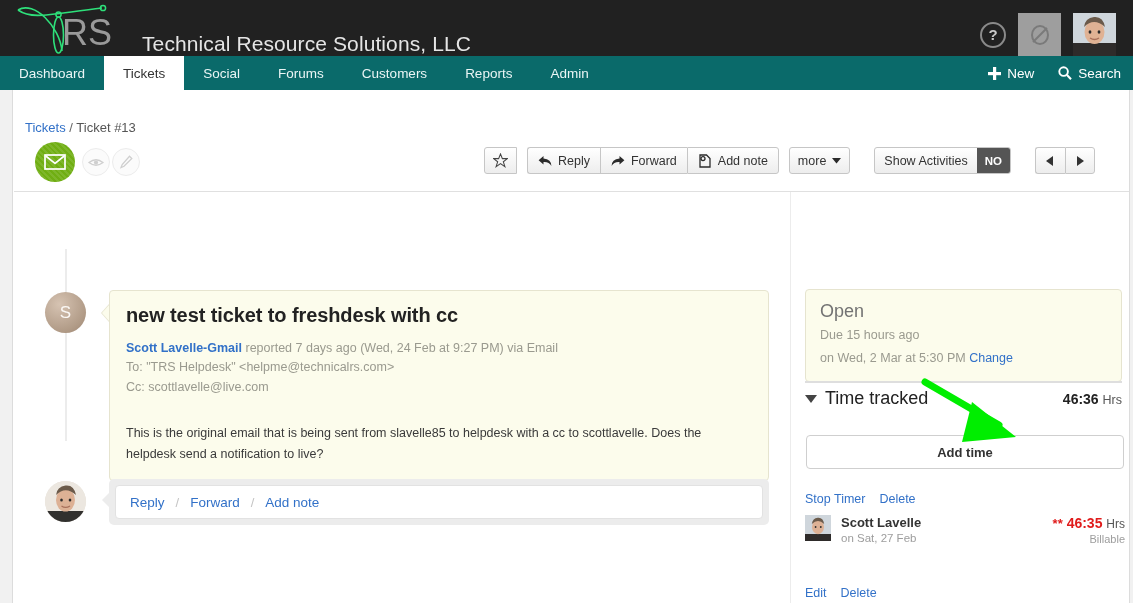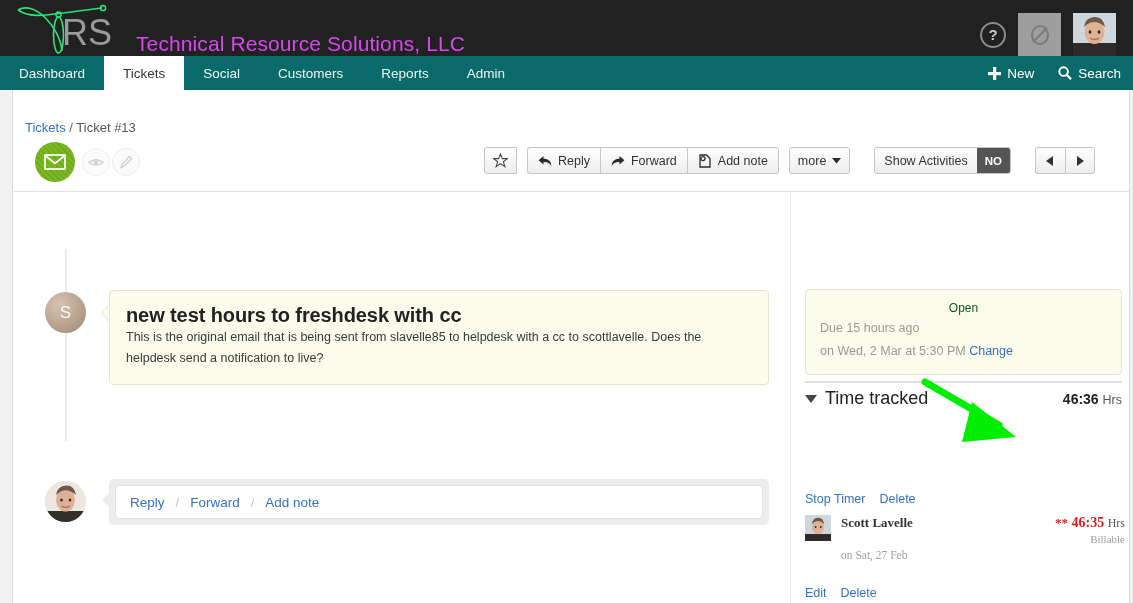--- a/index.html
+++ b/index.html
@@ -13,22 +13,22 @@
 
   
   .topbar {
     position:absolute; left:0; top:0; width:1133px; height:56px;
     background:#212121;
     display:flex; align-items:flex-end;
   }
   .logo-wrap{ width:118px; height:56px; position:relative; flex:0 0 auto; }
   .logo-svg{ position:absolute; left:12px; top:1px; }
   .brand-title{
-    color:#d946ef; font-size:21px; font-weight:400; letter-spacing:.1px;
-    margin-left:18px; white-space:nowrap;
+    color:#e5e5e5; font-size:21px; font-weight:400; letter-spacing:.1px;
+    margin-left:24px; white-space:nowrap;
   }
   .topbar-right{
     margin-left:auto; display:flex; align-items:center; gap:12px;
     padding-right:17px;
   }
   .help-icon{
     width:26px;height:26px;border-radius:50%;
     border:2px solid #8a8a8a; color:#c9c9c9;
     display:flex;align-items:center;justify-content:center;
     font-size:15px; font-weight:bold; line-height:1;
@@ -163,21 +163,21 @@
     width:0;height:0;
     border-top:9px solid transparent; border-bottom:9px solid transparent;
     border-right:8px solid #fcfcec;
     filter:drop-shadow(-1px 0 0 #e6e4cf);
   }
   .tc-inner{ padding:13px 16px 16px 16px; }
   .tc-title{ font-size:20px; font-weight:bold; color:#222; letter-spacing:-.1px; }
   .tc-meta{ margin-top:12px; font-size:12.5px; color:#9a9a8f; line-height:1.55; }
   .tc-meta a{ color:#3271c8; font-weight:bold; text-decoration:none; cursor:pointer; }
   .tc-body{
-    font-size:12.5px; color:#3a3a3a; line-height:1.65;
+    margin-top:26px; font-size:12.5px; color:#3a3a3a; line-height:1.65;
     max-width:615px;
   }
 
   .reply-wrap{
     position:absolute; left:95px; top:287px; width:660px; height:46px;
     background:#ececec; border-radius:5px; padding:6px;
   }
   .reply-notch{
     position:absolute; left:88px; top:300px;
     width:0;height:0;
@@ -194,21 +194,21 @@
   
   .rightcol{
     position:absolute; left:776px; top:102px; width:339px; height:411px;
     border-left:1px solid #ececec;
   }
   .status-box{
     position:absolute; left:14px; top:97px; width:317px;
     background:#fcfcec; border:1px solid #e6e4cf; border-radius:4px;
     padding:11px 14px 13px 14px;
   }
-  .status-title{ font-size:12px; color:#14532d;text-align:center; }
+  .status-title{ font-size:18px; color:#737373; }
   .status-line{ font-size:12.5px; color:#9a9a8f; margin-top:4px; line-height:1.5; }
   .status-line a{ color:#3271c8; text-decoration:none; cursor:pointer; }
 
   .tt-rule{ position:absolute; left:14px; top:189px; width:317px; height:2px; background:#dedede; }
   .tt-head{
     position:absolute; left:14px; top:196px; width:317px;
     display:flex; align-items:center;
   }
   .tt-caret{
     width:0;height:0; margin-right:8px;
@@ -222,25 +222,25 @@
   .addtime{
     position:absolute; left:15px; top:243px; width:318px; height:34px;
     background:#fff; border:1px solid #cfcfcf; border-radius:4px;
     display:flex;align-items:center;justify-content:center;
     font-size:13px; font-weight:bold; color:#333; cursor:pointer;
   }
 
   .entry{ position:absolute; left:14px; width:320px; }
   .entry .links{ display:flex; gap:14px; font-size:12.5px; }
   .entry .links a{ color:#3271c8; text-decoration:none; cursor:pointer; }
-  .entry .row{ display:flex; align-items:flex-start; margin-top:9px;font-family:Liberation Serif, serif; }
+  .entry .row{ display:flex; align-items:flex-start; margin-top:9px; }
   .entry .eav{ width:26px;height:26px; overflow:hidden; background:#e8e2da; flex:0 0 auto; }
   .entry .who{ margin-left:10px; }
   .entry .who .nm{ font-size:13px; font-weight:bold; color:#333; line-height:1.25; }
-  .entry .who .dt{ font-size:11.5px; color:#9d9d9d; margin-top:18px; }
+  .entry .who .dt{ font-size:11.5px; color:#9d9d9d; margin-top:1px; }
   .entry .amt{ margin-left:auto; text-align:right; }
   .entry .amt .hrs{ font-size:14px; font-weight:bold; color:#222; }
   .entry .amt .hrs .u{ font-weight:normal; font-size:12px; color:#555; }
   .entry .amt .hrs.red{ color:#e01b1b; }
   .entry .amt .stars{ color:#e01b1b; font-weight:bold; font-size:13px; }
   .entry .amt .bill{ font-size:11px; color:#9d9d9d; margin-top:2px; }
 
   .annot-arrow{ position:absolute; left:776px; top:102px; pointer-events:none; }
 </style>
 </head>
@@ -279,20 +279,21 @@
           <path d="M17 25 q4.5 3 9 0" stroke="#a8705a" stroke-width="1.4" fill="none"></path>
         </svg>
       </div>
     </div>
   </div>
 
   <div class="navbar">
     <div class="nav-item">Dashboard</div>
     <div class="nav-item active">Tickets</div>
     <div class="nav-item">Social</div>
+    <div class="nav-item">Forums</div>
     <div class="nav-item">Customers</div>
     <div class="nav-item">Reports</div>
     <div class="nav-item">Admin</div>
     <div class="nav-right">
       <div class="nav-action">
         <svg width="13" height="13" viewBox="0 0 13 13">
           <rect x="5" y="0" width="3.2" height="13" fill="#fff"></rect>
           <rect x="0" y="5" width="13" height="3.2" fill="#fff"></rect>
         </svg>
         <span>New</span>
@@ -394,21 +395,28 @@
     <div class="divider"></div>
 
     <div class="leftcol">
       <div class="thread-line"></div>
 
       <div class="av-s">S</div>
 
       <div class="tc-notch"></div>
       <div class="ticket-card">
         <div class="tc-inner">
-          <div class="tc-title">new test hours to freshdesk with cc</div>
+          <div class="tc-title">new test ticket to freshdesk with cc</div>
+          <div class="tc-meta">
+            <div>
+              <a>Scott Lavelle-Gmail</a><span> reported 7 days ago (Wed, 24 Feb at 9:27 PM) via Email</span>
+            </div>
+            <div>To: "TRS Helpdesk" &lt;helpme@technicalrs.com&gt;</div>
+            <div>Cc: scottlavelle@live.com</div>
+          </div>
           <div class="tc-body">This is the original email that is being sent from slavelle85 to helpdesk with a cc to scottlavelle.  Does the helpdesk send a notification to live?</div>
         </div>
       </div>
 
       <div class="av-r">
         <svg width="41" height="41" viewBox="0 0 41 41">
           <rect width="41" height="41" fill="#ece7e0"></rect>
           <rect y="30" width="41" height="11" fill="#31302e"></rect>
           <ellipse cx="20.5" cy="19" rx="9.5" ry="11.5" fill="#ddb195"></ellipse>
           <path d="M11 14 q9.5 -9.5 20 0 q -2 -10.5 -10.5 -9.5 q -8.5 1 -9.5 9.5z" fill="#6b5a4a"></path>
@@ -444,20 +452,21 @@
       <div class="tt-rule"></div>
       <div class="tt-head">
         <div class="tt-caret"></div>
         <div class="tt-label">Time tracked</div>
         <div class="tt-total">
           <span>46:36</span>
           <span class="u">Hrs</span>
         </div>
       </div>
 
+      <div class="addtime">Add time</div>
 
       <div class="entry" style="top:300px;">
         <div class="links">
           <a>Stop Timer</a>
           <a>Delete</a>
         </div>
         <div class="row">
           <div class="eav">
             <svg width="26" height="26" viewBox="0 0 26 26">
               <rect width="26" height="26" fill="#cfd6dc"></rect>

